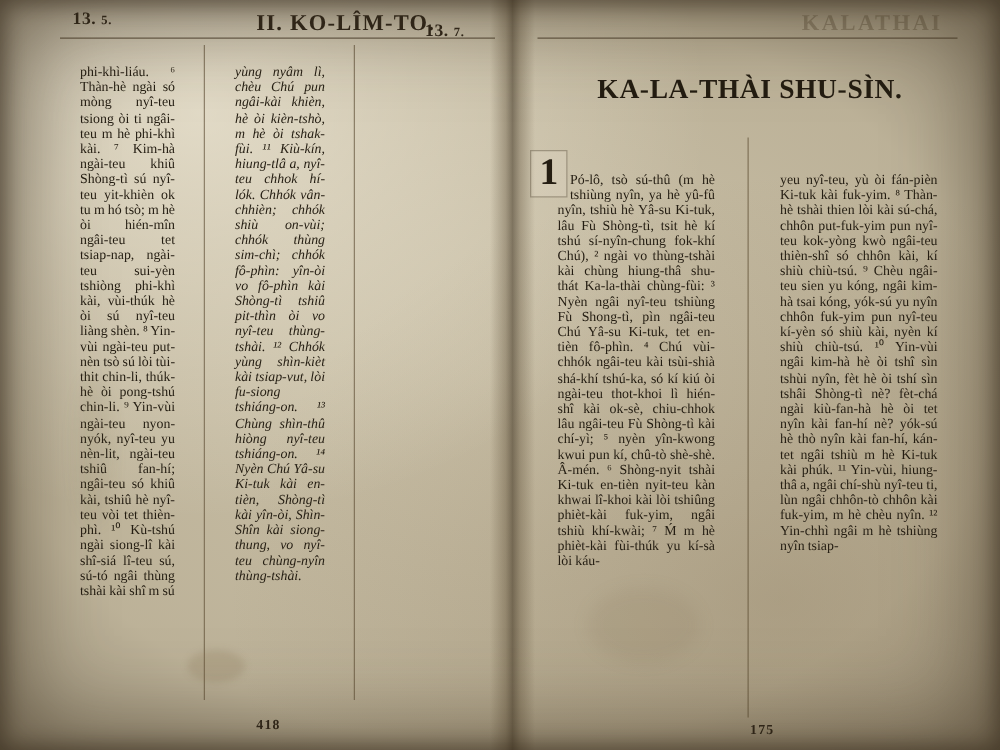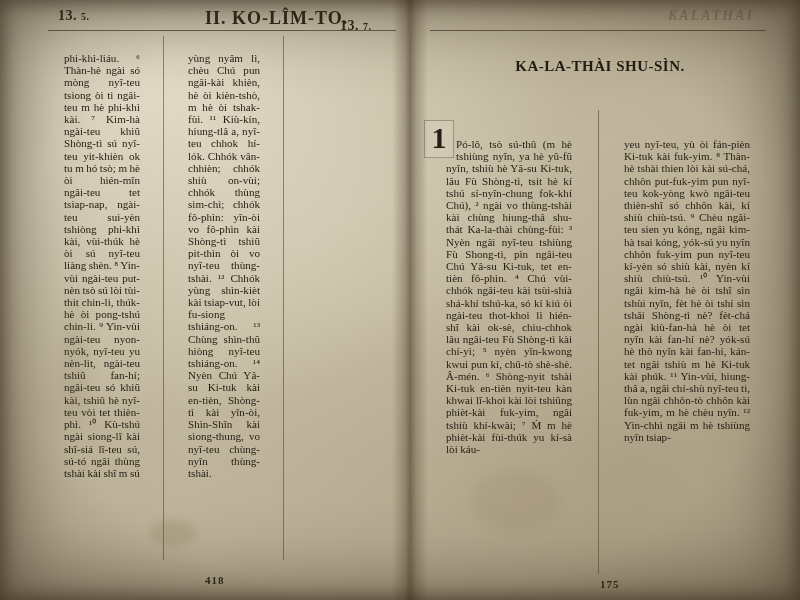--- a/index.html
+++ b/index.html
@@ -36,22 +36,22 @@
   .runhead{
     position:absolute;font-family:"Liberation Serif", serif;
     color:#2d2418;letter-spacing:0.5px;
   }
   .rh-left-num{left:58px;top:8px;font-size:14px;font-weight:bold;}
   .rh-left-num .sm{font-size:10px;}
   .rh-center{left:205px;top:8px;font-size:18px;font-weight:bold;letter-spacing:1px;}
   .rh-right-num{left:340px;top:18px;font-size:14px;font-weight:bold;}
   .rh-right-num .sm{font-size:10px;}
   .rh-ghost{
-    position:absolute;right:46px;top:8px;font-size:14px;font-weight:bold;
-    color:rgba(80,66,44,0.35);letter-spacing:2px;font-style:italic;
+    position:absolute;right:46px;top:8px;font-size:18px;font-weight:bold;
+    color:rgba(80,66,44,0.35);letter-spacing:2px;
   }
 
   .rule{
     position:absolute;height:1px;background:#4a3c28;opacity:.75;
   }
   #rule-left{left:48px;top:30px;width:348px;}
   #rule-right{left:430px;top:30px;width:336px;}
 
   
   .vrule{position:absolute;width:1px;background:#5a4a30;opacity:.6;}
@@ -63,31 +63,31 @@
     color:#241d12;
     text-align:justify;
     text-justify:inter-word;
     -webkit-hyphens:none;hyphens:none;
     word-spacing:-0.3px;
   }
   .col p{margin:16px;text-indent:0;}
 
   
   #L1{left:48px;top:36px;width:108px;}
-  #L2{left:172px;top:36px;width:104px;}
+  #L2{left:172px;top:36px;width:104px;font-style:italic;}
   #L3{left:292px;top:36px;width:104px;}
 
   
   #R1{left:430px;top:122px;width:158px;}
   #R2{left:608px;top:122px;width:158px;}
 
   
   #booktitle{
     position:absolute;left:430px;top:58px;width:340px;
-    text-align:center;font-size:15px;font-weight:bold;letter-spacing:0.5px;
+    text-align:center;font-size:22px;font-weight:bold;letter-spacing:0.5px;
     color:#231c11;font-family:"Liberation Serif", serif;
   }
 
   
   #dropcap{
     position:absolute;left:424px;top:120px;
     width:28px;height:36px;
     border:1px solid rgba(60,48,30,0.35);
     font-size:30px;line-height:34px;text-align:center;font-weight:bold;color:#241d12;
     background:rgba(255,250,235,0.12);

